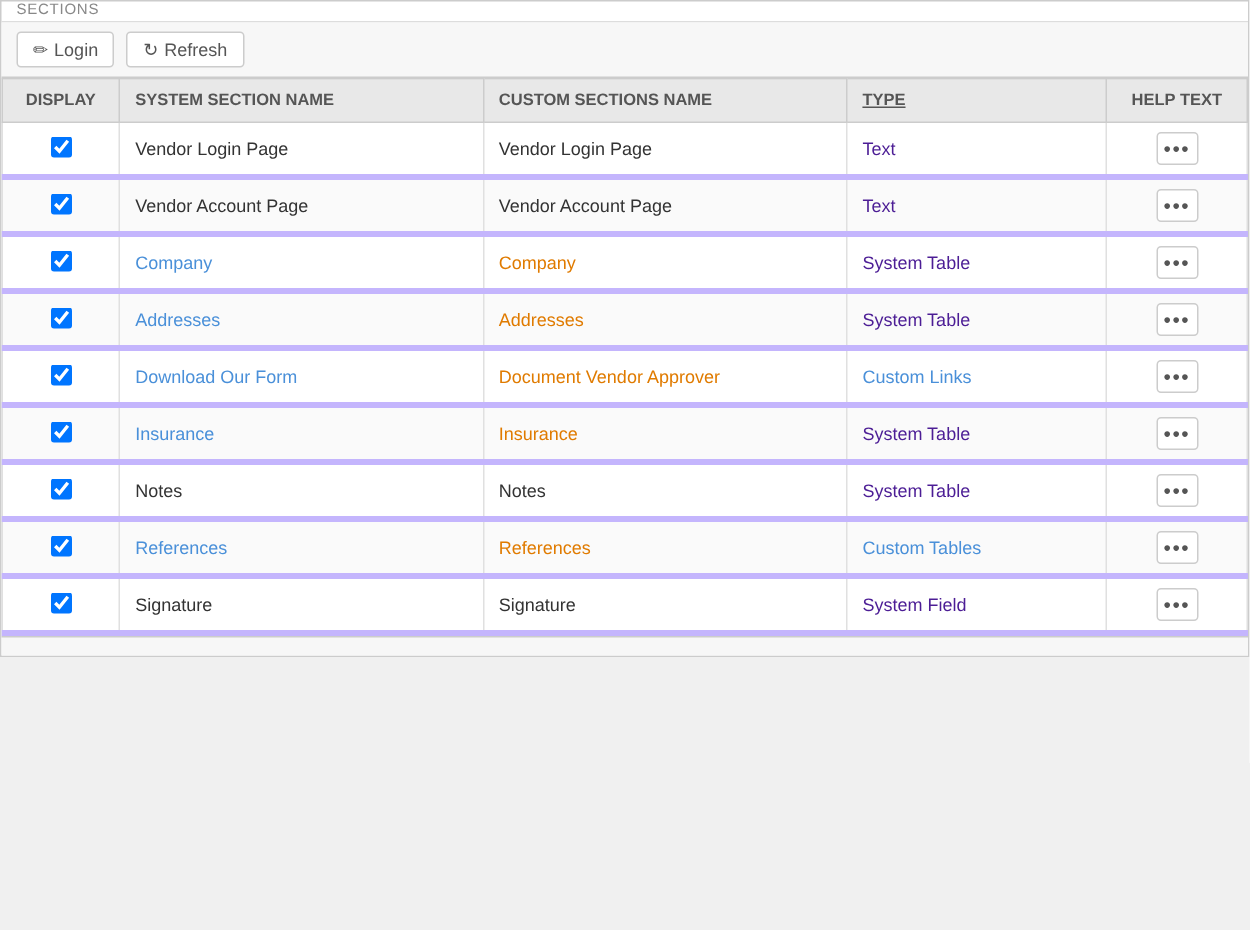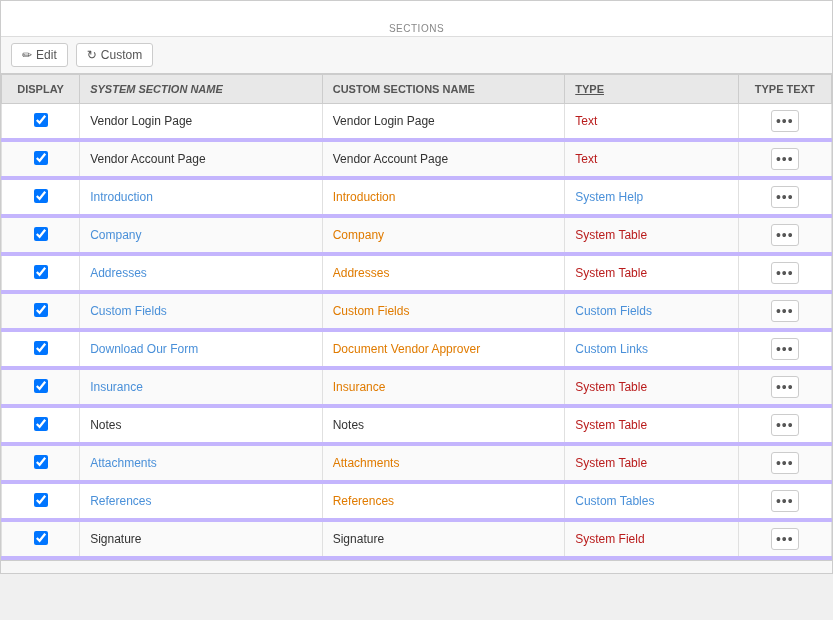--- a/index.html
+++ b/index.html
@@ -10,25 +10,24 @@
       color: #333;
     }
     .container {
       width: 833px;
       background: #fff;
       border: 1px solid #ccc;
     }
     .sections-label {
       font-size: 10px;
       color: #888;
-      padding: 22px 10px 2px 10px;
+      padding: 0 10px 2px 10px;
       letter-spacing: 0.5px;
       text-transform: uppercase;
       border-bottom: 1px solid #ddd;
-      text-align: center;
     }
     .toolbar {
       display: flex;
       align-items: center;
       padding: 6px 10px;
       background: #f7f7f7;
       border-bottom: 1px solid #ccc;
       gap: 8px;
     }
     .toolbar-btn {
@@ -71,21 +70,21 @@
     tbody tr:nth-child(even) { background: #fafafa; }
     tbody td {
       padding: 6px 10px;
       border: 1px solid #e0e0e0;
       font-size: 12px;
       vertical-align: middle;
     }
     tbody td.center { text-align: center; }
     .link-blue { color: #4a90d9; cursor: pointer; text-decoration: none; }
     .link-orange { color: #e07b00; cursor: pointer; text-decoration: none; }
-    .text-gray { color: #b91c1c; }
+    .text-gray { color: #4c1d95; }
     .dots-btn {
       display: inline-flex;
       align-items: center;
       justify-content: center;
       width: 28px;
       height: 22px;
       border: 1px solid #ccc;
       border-radius: 3px;
       background: #fff;
       cursor: pointer;
@@ -110,107 +109,86 @@
 </head>
 <body>
 
 <div class="container">
 
   <div class="sections-label">SECTIONS</div>
 
   <div class="toolbar">
     <button class="toolbar-btn">
       <span class="btn-icon">✏</span>
-      <span>Edit</span>
+      <span>Login</span>
     </button>
     <button class="toolbar-btn">
       <span class="btn-icon">↻</span>
-      <span>Custom</span>
+      <span>Refresh</span>
     </button>
   </div>
 
   <div class="table-wrap">
     <table>
       <thead>
         <tr>
           <th class="center" style="width:60px;">DISPLAY</th>
-          <th style="width:210px;font-style:italic;">SYSTEM SECTION NAME</th>
+          <th style="width:210px;">SYSTEM SECTION NAME</th>
           <th style="width:210px;">CUSTOM SECTIONS NAME</th>
           <th style="width:150px;text-decoration:underline;">TYPE</th>
-          <th class="center" style="width:80px;">TYPE TEXT</th>
+          <th class="center" style="width:80px;">HELP TEXT</th>
         </tr>
       </thead>
       <tbody id="table-body">
       <tr>
             <td class="center checkbox-cell"><input type="checkbox" checked="" style=""></td>
             <td>Vendor Login Page</td>
             <td>Vendor Login Page</td>
             <td><span class="text-gray">Text</span></td>
             <td class="center"><button class="dots-btn">•••</button></td>
           </tr>
           <tr>
             <td class="center checkbox-cell"><input type="checkbox" checked="" style=""></td>
             <td>Vendor Account Page</td>
             <td>Vendor Account Page</td>
             <td><span class="text-gray">Text</span></td>
             <td class="center"><button class="dots-btn">•••</button></td>
           </tr>
           <tr>
             <td class="center checkbox-cell"><input type="checkbox" checked="" style=""></td>
-            <td><a class="link-blue" href="#">Introduction</a></td>
-            <td><a class="link-orange" href="#">Introduction</a></td>
-            <td><a class="link-blue" href="#">System Help</a></td>
-            <td class="center"><button class="dots-btn">•••</button></td>
-          </tr>
-          <tr>
-            <td class="center checkbox-cell"><input type="checkbox" checked="" style=""></td>
             <td><a class="link-blue" href="#">Company</a></td>
             <td><a class="link-orange" href="#">Company</a></td>
             <td><span class="text-gray">System Table</span></td>
             <td class="center"><button class="dots-btn">•••</button></td>
           </tr>
           <tr>
             <td class="center checkbox-cell"><input type="checkbox" checked="" style=""></td>
             <td><a class="link-blue" href="#">Addresses</a></td>
             <td><a class="link-orange" href="#">Addresses</a></td>
             <td><span class="text-gray">System Table</span></td>
-            <td class="center"><button class="dots-btn">•••</button></td>
-          </tr>
-          <tr>
-            <td class="center checkbox-cell"><input type="checkbox" checked="" style=""></td>
-            <td><a class="link-blue" href="#">Custom Fields</a></td>
-            <td><a class="link-orange" href="#">Custom Fields</a></td>
-            <td><a class="link-blue" href="#">Custom Fields</a></td>
             <td class="center"><button class="dots-btn">•••</button></td>
           </tr>
           <tr>
             <td class="center checkbox-cell"><input type="checkbox" checked="" style=""></td>
             <td><a class="link-blue" href="#">Download Our Form</a></td>
             <td><a class="link-orange" href="#">Document Vendor Approver</a></td>
             <td><a class="link-blue" href="#">Custom Links</a></td>
             <td class="center"><button class="dots-btn">•••</button></td>
           </tr>
           <tr>
             <td class="center checkbox-cell"><input type="checkbox" checked="" style=""></td>
             <td><a class="link-blue" href="#">Insurance</a></td>
             <td><a class="link-orange" href="#">Insurance</a></td>
             <td><span class="text-gray">System Table</span></td>
             <td class="center"><button class="dots-btn">•••</button></td>
           </tr>
           <tr>
             <td class="center checkbox-cell"><input type="checkbox" checked="" style=""></td>
             <td>Notes</td>
             <td>Notes</td>
-            <td><span class="text-gray">System Table</span></td>
-            <td class="center"><button class="dots-btn">•••</button></td>
-          </tr>
-          <tr>
-            <td class="center checkbox-cell"><input type="checkbox" checked="" style=""></td>
-            <td><a class="link-blue" href="#">Attachments</a></td>
-            <td><a class="link-orange" href="#">Attachments</a></td>
             <td><span class="text-gray">System Table</span></td>
             <td class="center"><button class="dots-btn">•••</button></td>
           </tr>
           <tr>
             <td class="center checkbox-cell"><input type="checkbox" checked="" style=""></td>
             <td><a class="link-blue" href="#">References</a></td>
             <td><a class="link-orange" href="#">References</a></td>
             <td><a class="link-blue" href="#">Custom Tables</a></td>
             <td class="center"><button class="dots-btn">•••</button></td>
           </tr>

